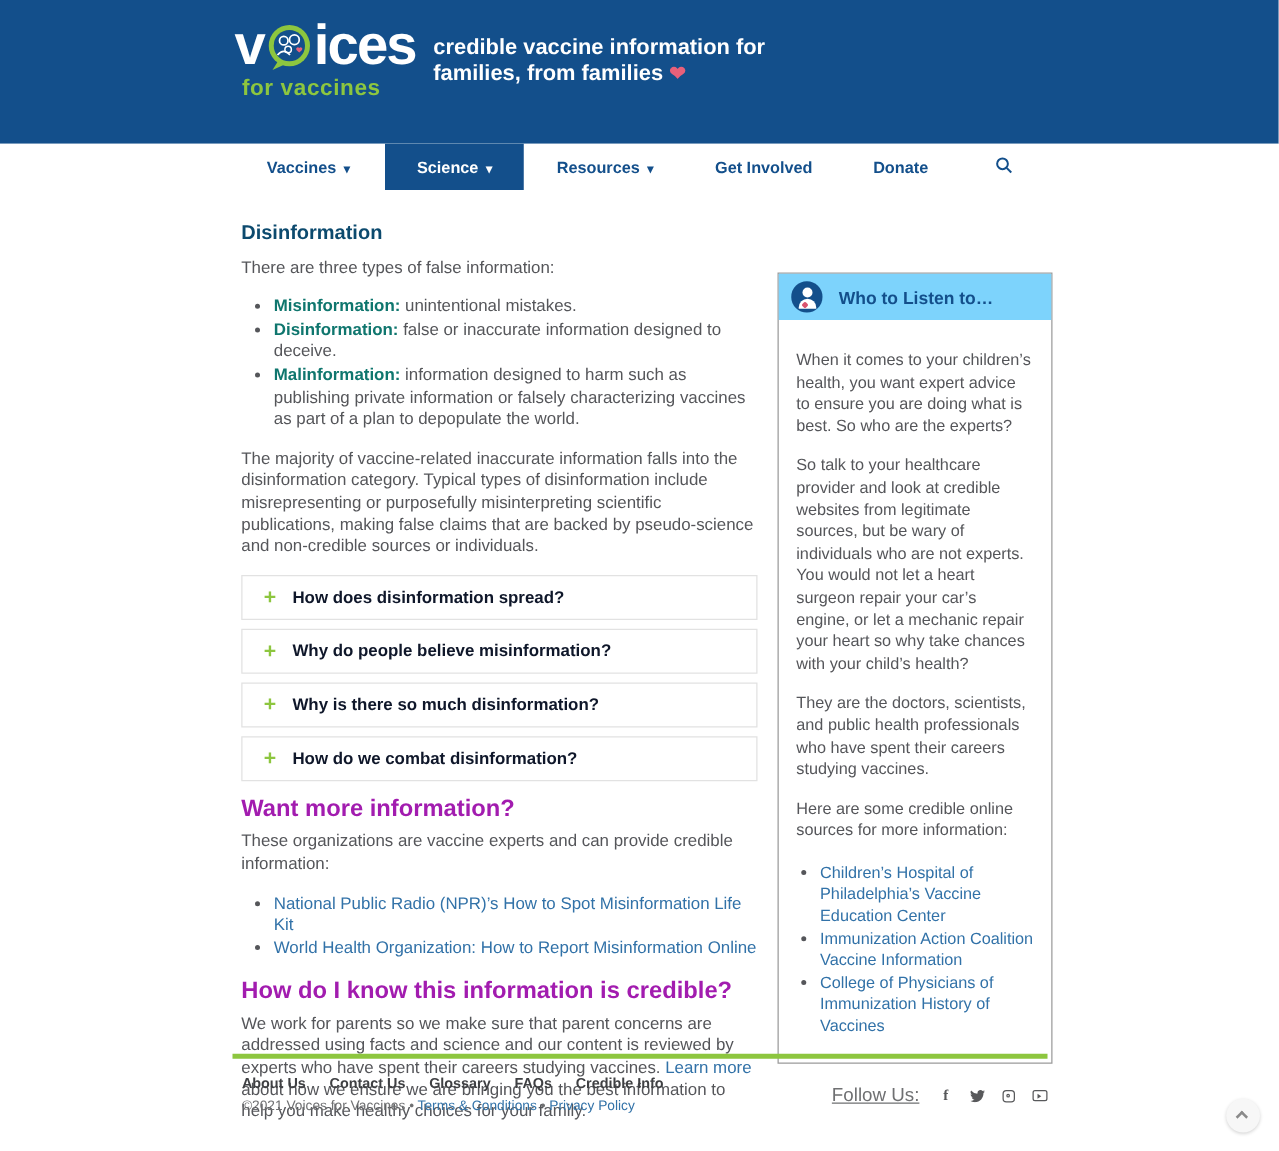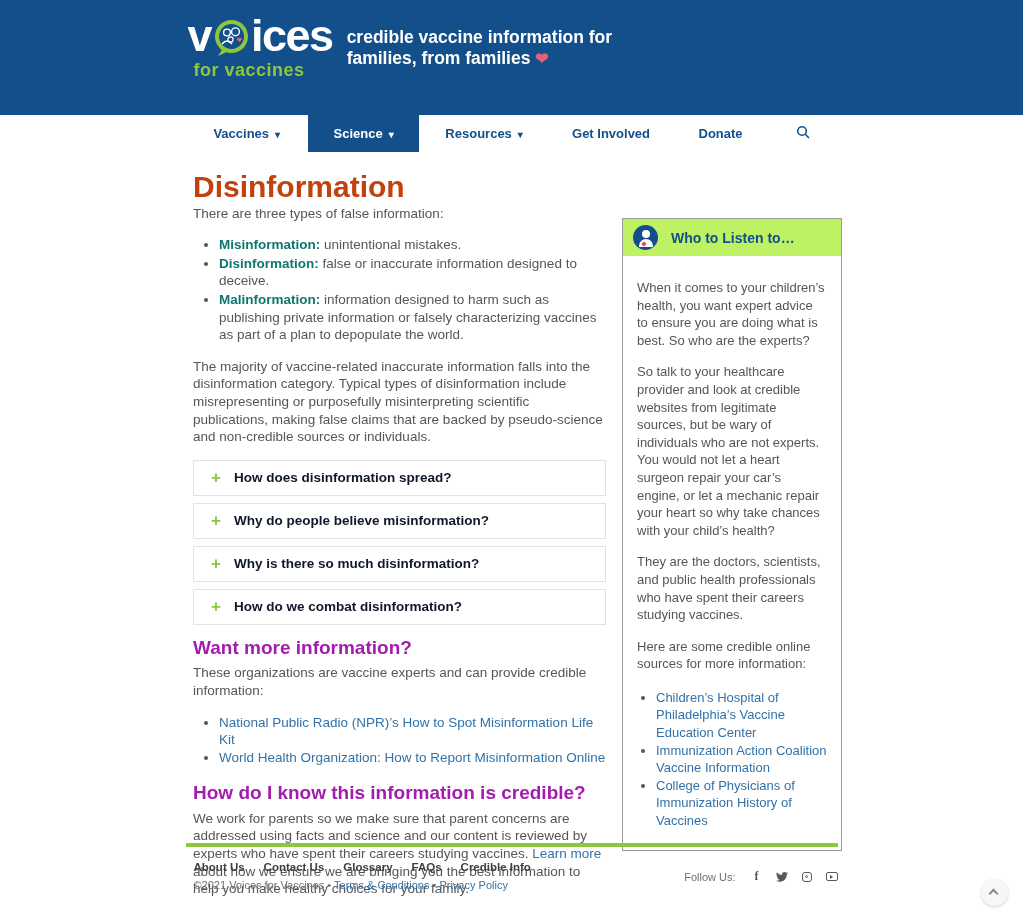--- a/index.html
+++ b/index.html
@@ -23,62 +23,62 @@
               color:#134f8b; font-size:13px; font-weight:bold; text-decoration:none; cursor:pointer; }
   .nav-item.w0 { width:123px; } .nav-item.w1 { width:112px; } .nav-item.w2 { width:130px; }
   .nav-item.w3 { width:125px; } .nav-item.w4 { width:95px; }
   .nav-item.active { background:#134f8b; color:#fff; }
   .nav-caret { font-size:10px; position:relative; top:1px; }
   .nav-search { width:70px; margin-left:auto; display:flex; align-items:center; justify-content:center; cursor:pointer; background:none; border:none; }
 
   
   .main { width:665px; margin:0 auto; padding-top:26px; display:flex; justify-content:space-between; }
   .content-col { width:427px; padding-left:14px; color:#55565a; font-size:13.5px; line-height:17.6px; }
-  h1.page-title { color:#c2410c; font-size:30px; margin-bottom:9px; }
+  h1.page-title { color:#0c4a6e; font-size:16px; margin-bottom:9px; }
   .content-col p { margin-bottom:14px; }
   ul.type-list { margin:14px 0 14px 0; padding-left:26px; }
   ul.type-list li { margin-bottom:1px; }
   ul.type-list li::marker { color:#55565a; }
   .type-term { font-weight:bold; color:#0f766e; }
 
   .accordion { height:36px; border:1px solid #e2e2e2; background:#fff; display:flex; align-items:center;
                padding-left:17px; gap:13px; margin:0 0 7px 0; cursor:pointer; }
   .accordion-plus { color:#8dc63f; font-size:17px; font-weight:bold; line-height:1; }
   .accordion-title { color:#0f172a; font-size:13.5px; font-weight:bold; }
   .accordion-group { margin:10px 0 12px 0; }
 
   h2.section-title { color:#a21caf; font-size:19px; margin:14px 0 8px 0; }
   ul.link-list { margin:14px 0 18px 0; padding-left:26px; }
   ul.link-list li::marker { color:#55565a; }
   a.text-link { color:#3272a8; text-decoration:none; }
 
   
   .sidebar { width:220px; margin-top:40px; border:1px solid #9b9b9b; background:#fff; align-self:flex-start; margin-right:2px; }
-  .sidebar-header { background:#bef264; display:flex; align-items:center; gap:13px; padding:6px 10px; height:37px; }
+  .sidebar-header { background:#7dd3fc; display:flex; align-items:center; gap:13px; padding:6px 10px; height:37px; }
   .sidebar-icon { width:25px; height:25px; border-radius:50%; background:#134f8b; position:relative; flex:0 0 auto; }
   .sidebar-icon .head { position:absolute; left:8.5px; top:5px; width:8px; height:8px; border-radius:50%; background:#fff; }
   .sidebar-icon .body { position:absolute; left:5.5px; top:14px; width:14px; height:8px; border-radius:7px 7px 0 0; background:#fff; }
   .sidebar-icon .dot { position:absolute; left:9px; top:16.5px; width:4px; height:4px; background:#d9536e; border-radius:1px; transform:rotate(45deg); }
   .sidebar-title { color:#134f8b; font-size:14px; font-weight:bold; }
   .sidebar-body { padding:23px 14px 20px 14px; color:#55565a; font-size:13px; line-height:17.6px; }
   .sidebar-body p { margin-bottom:14px; }
   ul.sidebar-links { padding-left:19px; margin-top:16px; }
   ul.sidebar-links li { margin-bottom:0; }
   ul.sidebar-links li::marker { color:#55565a; }
 
   
   .site-footer { position:absolute; left:0; right:0; top:843px; }
   .footer-bar { width:652px; height:4px; background:#8dc63f; margin:0 auto; }
   .footer-inner { width:652px; margin:14px auto 0 auto; display:flex; justify-content:space-between; padding:0 0 0 8px; }
   .footer-links { display:flex; gap:19px; }
   .footer-links a { color:#3f4043; font-size:11.5px; font-weight:bold; text-decoration:none; }
   .footer-copy { margin-top:6px; font-size:11px; color:#6f7072; }
   .footer-copy a { color:#3272a8; text-decoration:none; }
   .footer-social { display:flex; align-items:center; gap:13px; padding-top:1px; }
-  .follow-label { color:#6f7072; font-size:11px; margin-right:2px; }
+  .follow-label { color:#6f7072; font-size:15px; margin-right:2px;text-decoration:underline; }
   .soc { display:flex; align-items:center; justify-content:center; width:12px; height:12px; cursor:pointer; text-decoration:none; }
   .fb-f { color:#58595b; font-size:12px; font-weight:bold; font-family:"Liberation Serif", serif; }
   .ig-box { width:10px; height:10px; border:1.5px solid #58595b; border-radius:3px; position:relative; }
   .ig-box span { position:absolute; left:2px; top:2px; width:3px; height:3px; border:1px solid #58595b; border-radius:50%; }
   .yt-box { width:12px; height:9px; border:1.5px solid #58595b; border-radius:2px; display:flex; align-items:center; justify-content:center; }
   .yt-play { width:0; height:0; border-left:3px solid #58595b; border-top:2px solid transparent; border-bottom:2px solid transparent; }
 
   
   .back-top { position:absolute; right:15px; top:879px; width:27px; height:27px; border-radius:50%;
               background:#f7f7f7; box-shadow:0 1px 3px rgba(0,0,0,0.18); border:none; cursor:pointer; }

